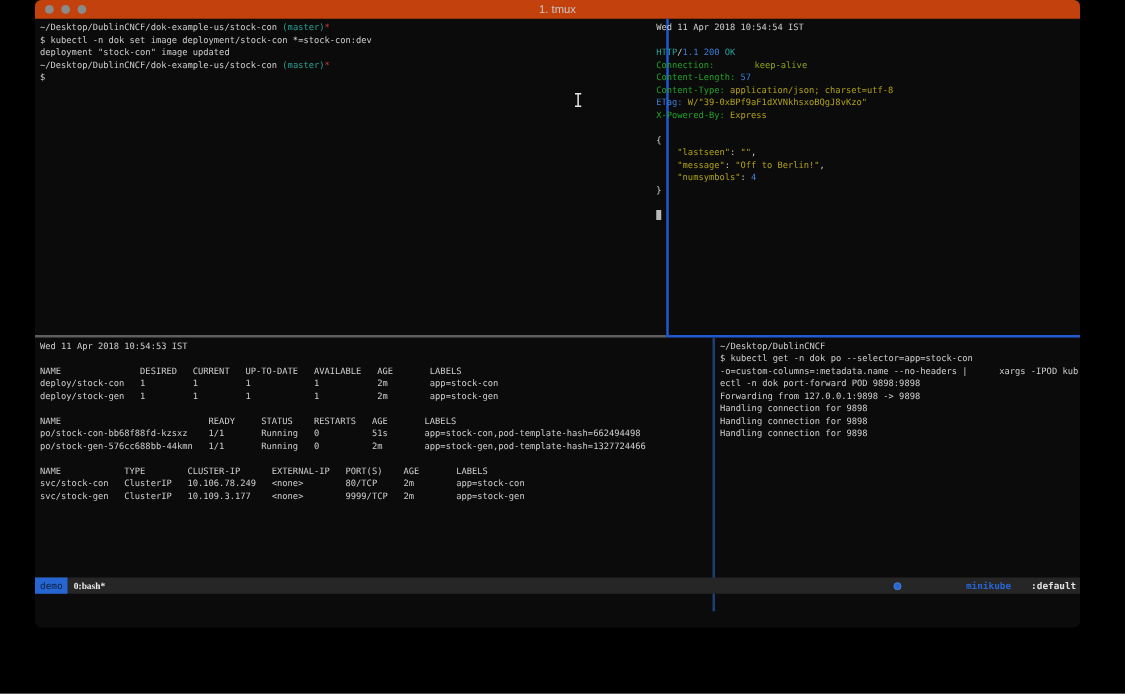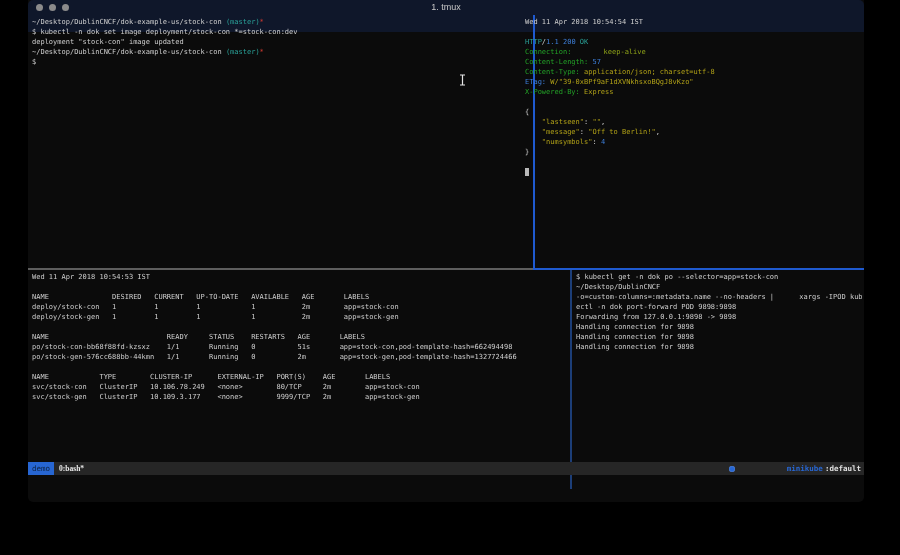--- a/index.html
+++ b/index.html
@@ -1,20 +1,20 @@
 <!DOCTYPE html>
 <html style="--border_active: #1f5ad0; --border_dim: #5e5e5e; --border_navy: #1c3e78; --status_blue: #2766d2; --teal: #2aa198; --red: #cc3a30; --green: #23a127; --yellow: #b1a117; --olive: #8fa318; --blue: #3d7ed8;"><head>
 <meta charset="utf-8">
 <style>
   html,body{margin:0;padding:0;}
   .desktop{position:relative;width:900px;height:555px;background:#000;overflow:hidden;
            font-family:"DejaVu Sans Mono",monospace;}
   .window{position:absolute;left:28px;top:0;width:836px;height:502px;background:#0b0b0b;
           border-radius:0 0 5px 5px;overflow:hidden;}
-  .titlebar{position:absolute;left:0;top:0;width:836px;height:32px;background:#0f172a;
+  .titlebar{position:absolute;left:0;top:0;width:836px;height:15px;background:#c2410c;
             border-radius:5px 5px 0 0;}
   .lights{position:absolute;left:8px;top:4px;display:flex;gap:6px;}
   .light{width:7px;height:7px;border-radius:50%;background:#8b8b8b;}
   .wtitle{position:absolute;left:0;top:0;width:100%;height:15px;line-height:15px;text-align:center;
           color:#c8c8c8;font-family:"Liberation Sans",sans-serif;font-size:9px;}
   .pane{position:absolute;overflow:hidden;padding:2px 0 0 4px;box-sizing:border-box;
         font-size:7px;}
   .line{height:10px;line-height:10px;white-space:pre;}
   .pane-top-left{left:0;top:15px;width:505px;height:253px;}
   .pane-top-right{left:493px;top:15px;width:329px;height:253px;}
@@ -26,21 +26,21 @@
   .vdiv-bottom{position:absolute;left:542px;top:270px;width:2px;height:219px;background:var(--border_navy);}
   .statusbar{position:absolute;left:0;top:462px;width:836px;height:13px;background:#262626;
              display:flex;align-items:center;font-size:7.5px;color:#d0d0d0;}
   .session-badge{background:var(--status_blue);color:#0d2140;padding:0 4px;height:13px;line-height:13px;
                  margin-right:5px;}
   .window-item{color:#ececec;font-weight:bold;font-family:Liberation Serif, serif;}
   .status-right{margin-left:auto;display:flex;align-items:center;gap:2px;padding-right:3px;}
   .helm-icon{display:inline-block;width:6px;height:6px;border-radius:50%;background:var(--status_blue);
              box-shadow:inset 0 0 1px #9cc0ff;margin-right:2px;}
   .cluster{color:var(--status_blue);font-weight:bold;margin-left:48px;}
-  .namespace{color:#e0e0e0;font-weight:bold;}
+  .namespace{color:#e0e0e0;font-weight:bold;margin-left:14px;}
   .c-fg{color:#cfcfcf;}
   .c-teal{color:var(--teal);}
   .c-red{color:var(--red);}
   .c-green{color:var(--green);}
   .c-yellow{color:var(--yellow);}
   .c-olive{color:var(--olive);margin-left:28px;}
   .c-blue{color:var(--blue);}
   .c-cursor{background:#b9b9b9;color:#b9b9b9;}
   .mouse-cursor{position:absolute;left:430px;top:74px;}
 </style>
@@ -103,22 +103,22 @@
         <div class="line"><span class="c-fg">po/stock-gen-576cc688bb-44kmn   1/1       Running   0          2m        app=stock-gen,pod-template-hash=1327724466</span></div>
         <div class="line"></div>
         <div class="line"><span class="c-fg">NAME            TYPE        CLUSTER-IP      EXTERNAL-IP   PORT(S)    AGE       LABELS</span></div>
         <div class="line"><span class="c-fg">svc/stock-con   ClusterIP   10.106.78.249   &lt;none&gt;        80/TCP     2m        app=stock-con</span></div>
         <div class="line"><span class="c-fg">svc/stock-gen   ClusterIP   10.109.3.177    &lt;none&gt;        9999/TCP   2m        app=stock-gen</span></div>
       </div>
 
     <div class="vdiv-bottom"></div>
 
     <div class="pane pane-bottom-right">
+        <div class="line"><span class="c-fg">~/Desktop/DublinCNCF</span></div>
         <div class="line"><span class="c-fg">$ kubectl get -n dok po --selector=app=stock-con</span></div>
-        <div class="line"><span class="c-fg">~/Desktop/DublinCNCF</span></div>
         <div class="line"><span class="c-fg">-o=custom-columns=:metadata.name --no-headers |      xargs -IPOD kub</span></div>
         <div class="line"><span class="c-fg">ectl -n dok port-forward POD 9898:9898</span></div>
         <div class="line"><span class="c-fg">Forwarding from 127.0.0.1:9898 -&gt; 9898</span></div>
         <div class="line"><span class="c-fg">Handling connection for 9898</span></div>
         <div class="line"><span class="c-fg">Handling connection for 9898</span></div>
         <div class="line"><span class="c-fg">Handling connection for 9898</span></div>
       </div>
 
     <div class="statusbar">
       <span class="session-badge">demo</span>

